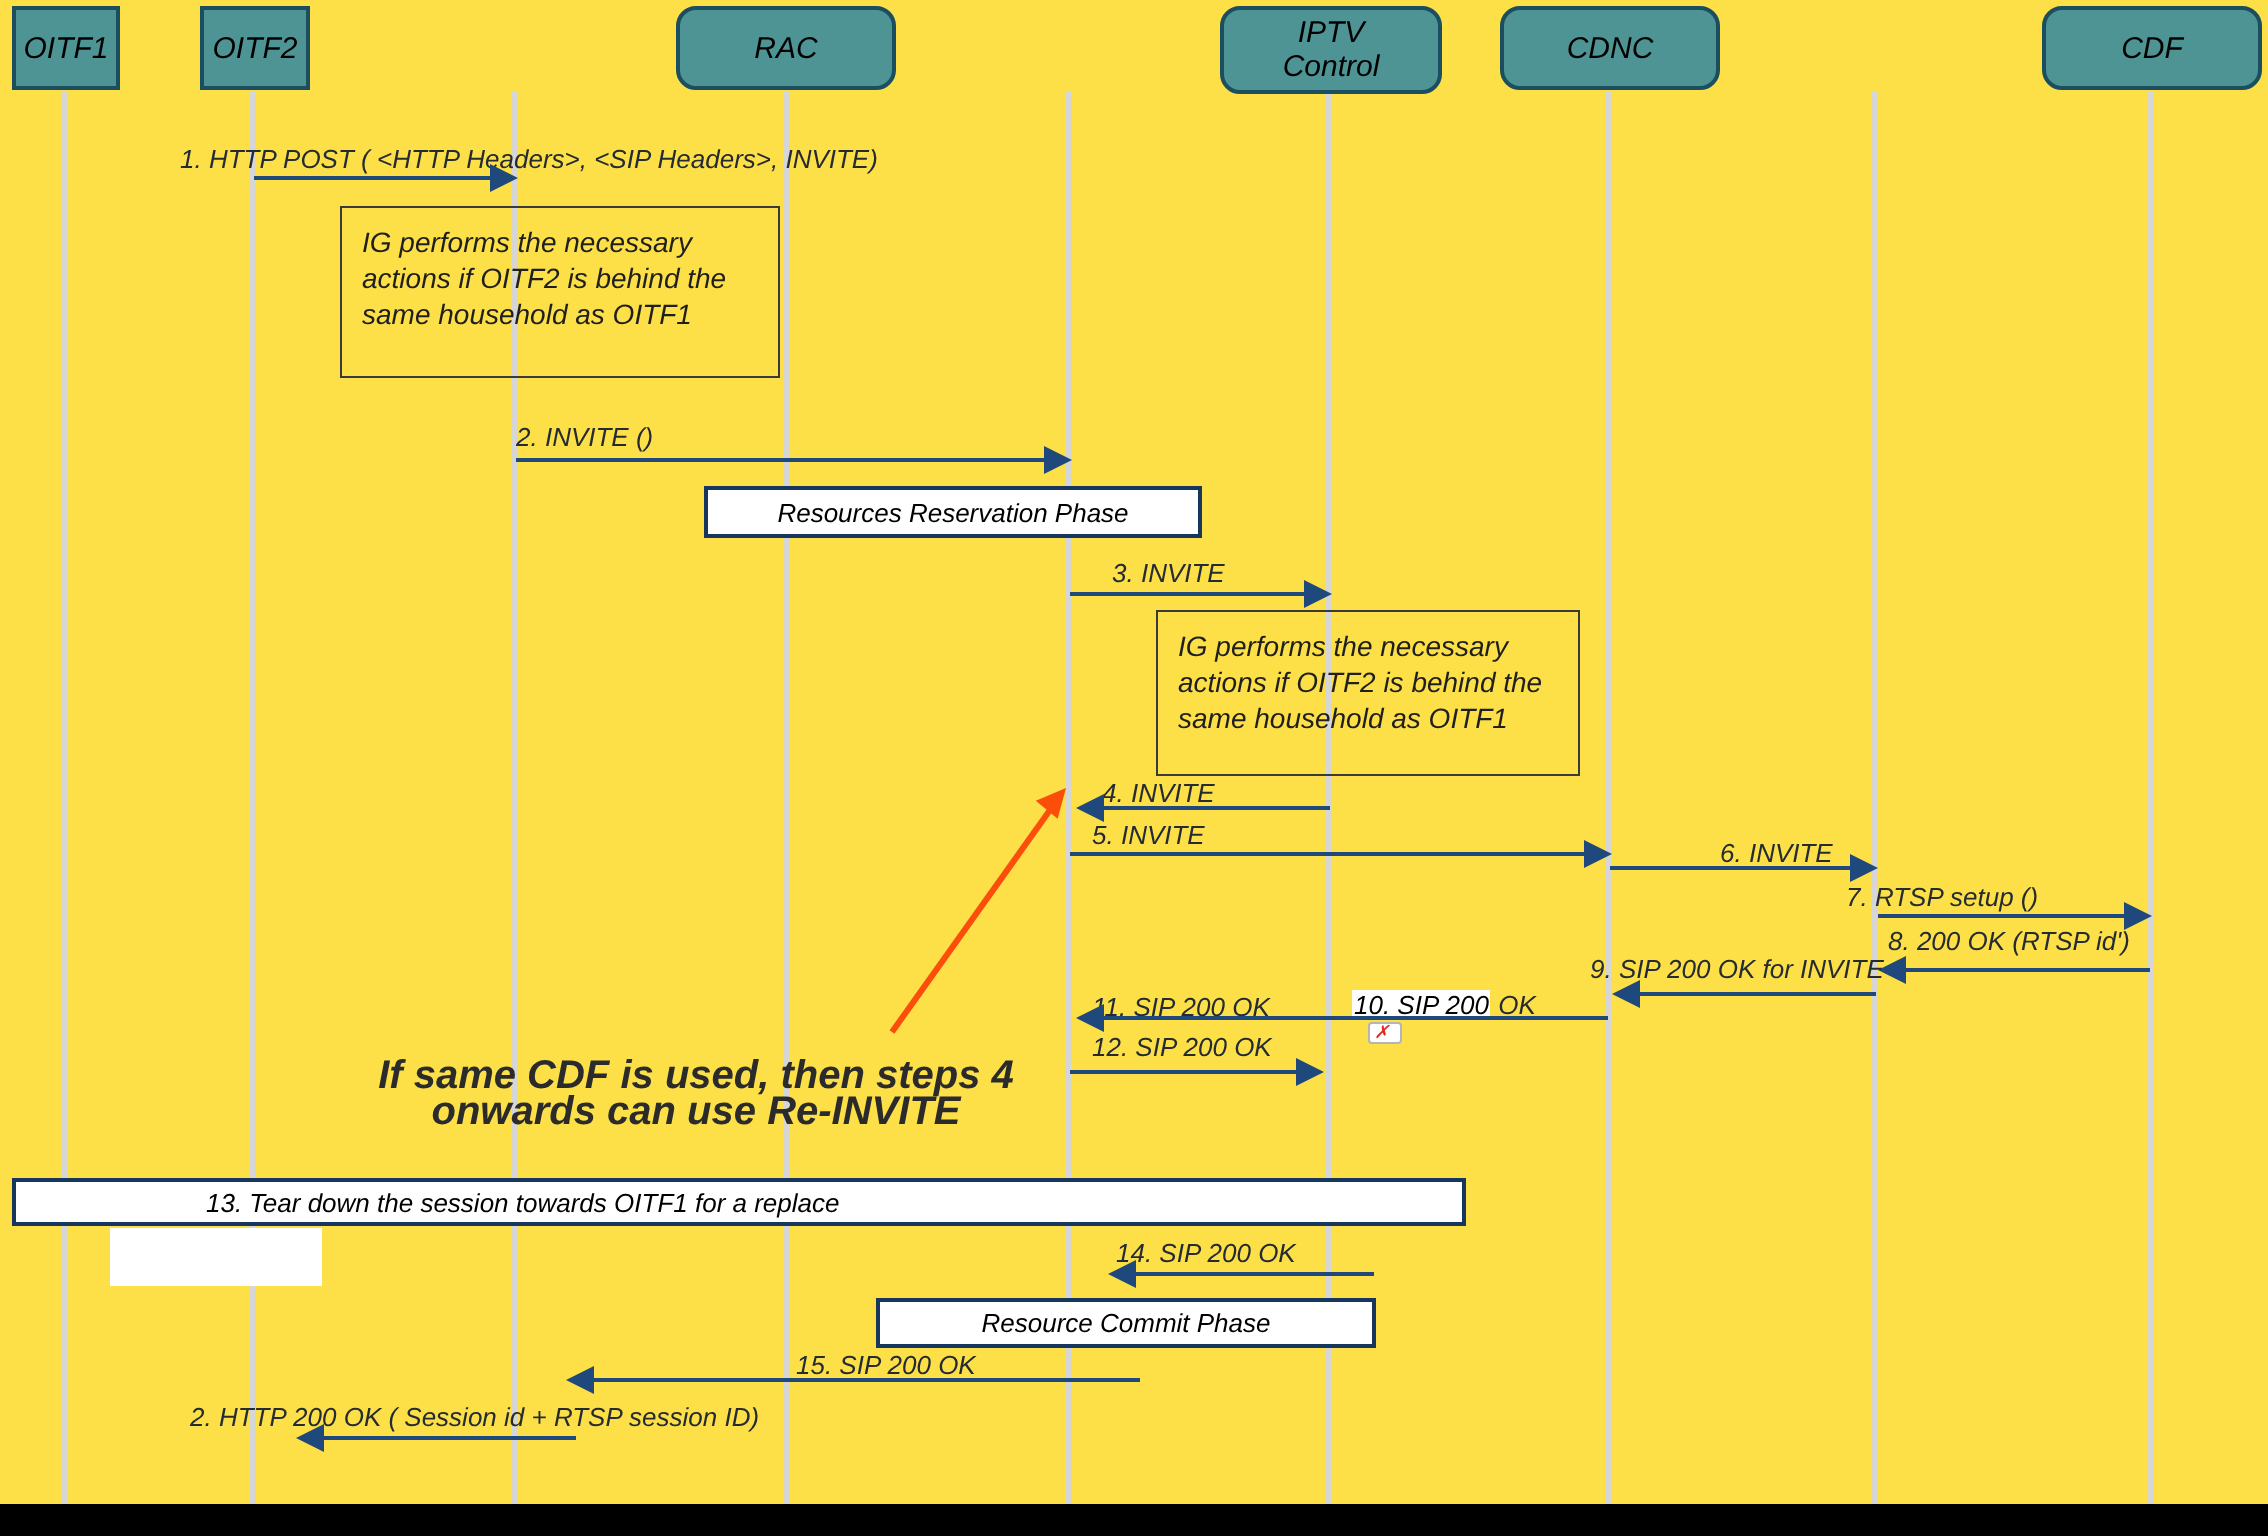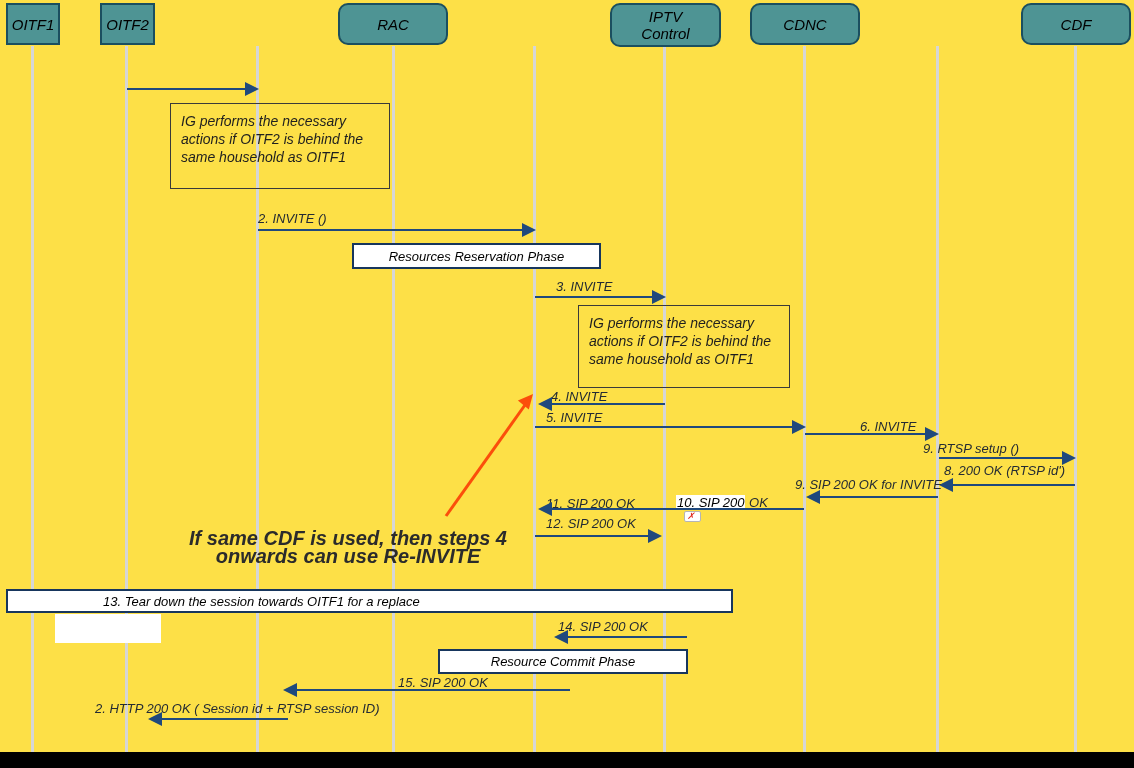--- a/index.html
+++ b/index.html
@@ -82,20 +82,21 @@
     <span>IPTV
 Control</span>
   </div>
   <div class="actor rounded" style="left:750px;width:110px">
     <span>CDNC</span>
   </div>
   <div class="actor rounded" style="left:1021px;width:110px">
     <span>CDF</span>
   </div>
 
+  <div class="mlabel" style="left:90px;top:72px">1. HTTP POST ( &lt;HTTP Headers&gt;, &lt;SIP Headers&gt;, INVITE)</div>
   <div class="arrow right" style="left:127px;top:88px;width:130px"></div>
 
   <div class="note" style="left:170px;top:103px;width:220px;height:86px">IG performs the necessary actions if OITF2 is behind the same household as OITF1</div>
 
   <div class="mlabel" style="left:258px;top:211px">2. INVITE ()</div>
   <div class="arrow right" style="left:258px;top:229px;width:276px"></div>
 
   <div class="phase" style="left:352px;top:243px;width:249px;height:26px">Resources Reservation Phase</div>
 
   <div class="mlabel" style="left:556px;top:279px">3. INVITE</div>
@@ -105,21 +106,21 @@
 
   <div class="mlabel" style="left:551px;top:389px">4. INVITE</div>
   <div class="arrow left" style="left:540px;top:403px;width:125px"></div>
 
   <div class="mlabel" style="left:546px;top:410px">5. INVITE</div>
   <div class="arrow right" style="left:535px;top:426px;width:269px"></div>
 
   <div class="mlabel" style="left:860px;top:419px">6. INVITE</div>
   <div class="arrow right" style="left:805px;top:433px;width:132px"></div>
 
-  <div class="mlabel" style="left:923px;top:441px">9. RTSP setup ()</div>
+  <div class="mlabel" style="left:923px;top:441px">7. RTSP setup ()</div>
   <div class="arrow right" style="left:939px;top:457px;width:135px"></div>
 
   <div class="mlabel" style="left:944px;top:463px">8. 200 OK (RTSP id')</div>
   <div class="arrow left" style="left:941px;top:484px;width:134px"></div>
 
   <div class="mlabel" style="left:795px;top:477px">9. SIP 200 OK for INVITE</div>
   <div class="arrow left" style="left:808px;top:496px;width:130px"></div>
 
   <div class="mlabel" style="left:546px;top:496px">11. SIP 200 OK</div>
   <div class="mlabel" style="left:676px;top:495px"><span class="hl">10. SIP 200</span><span> OK</span></div>

